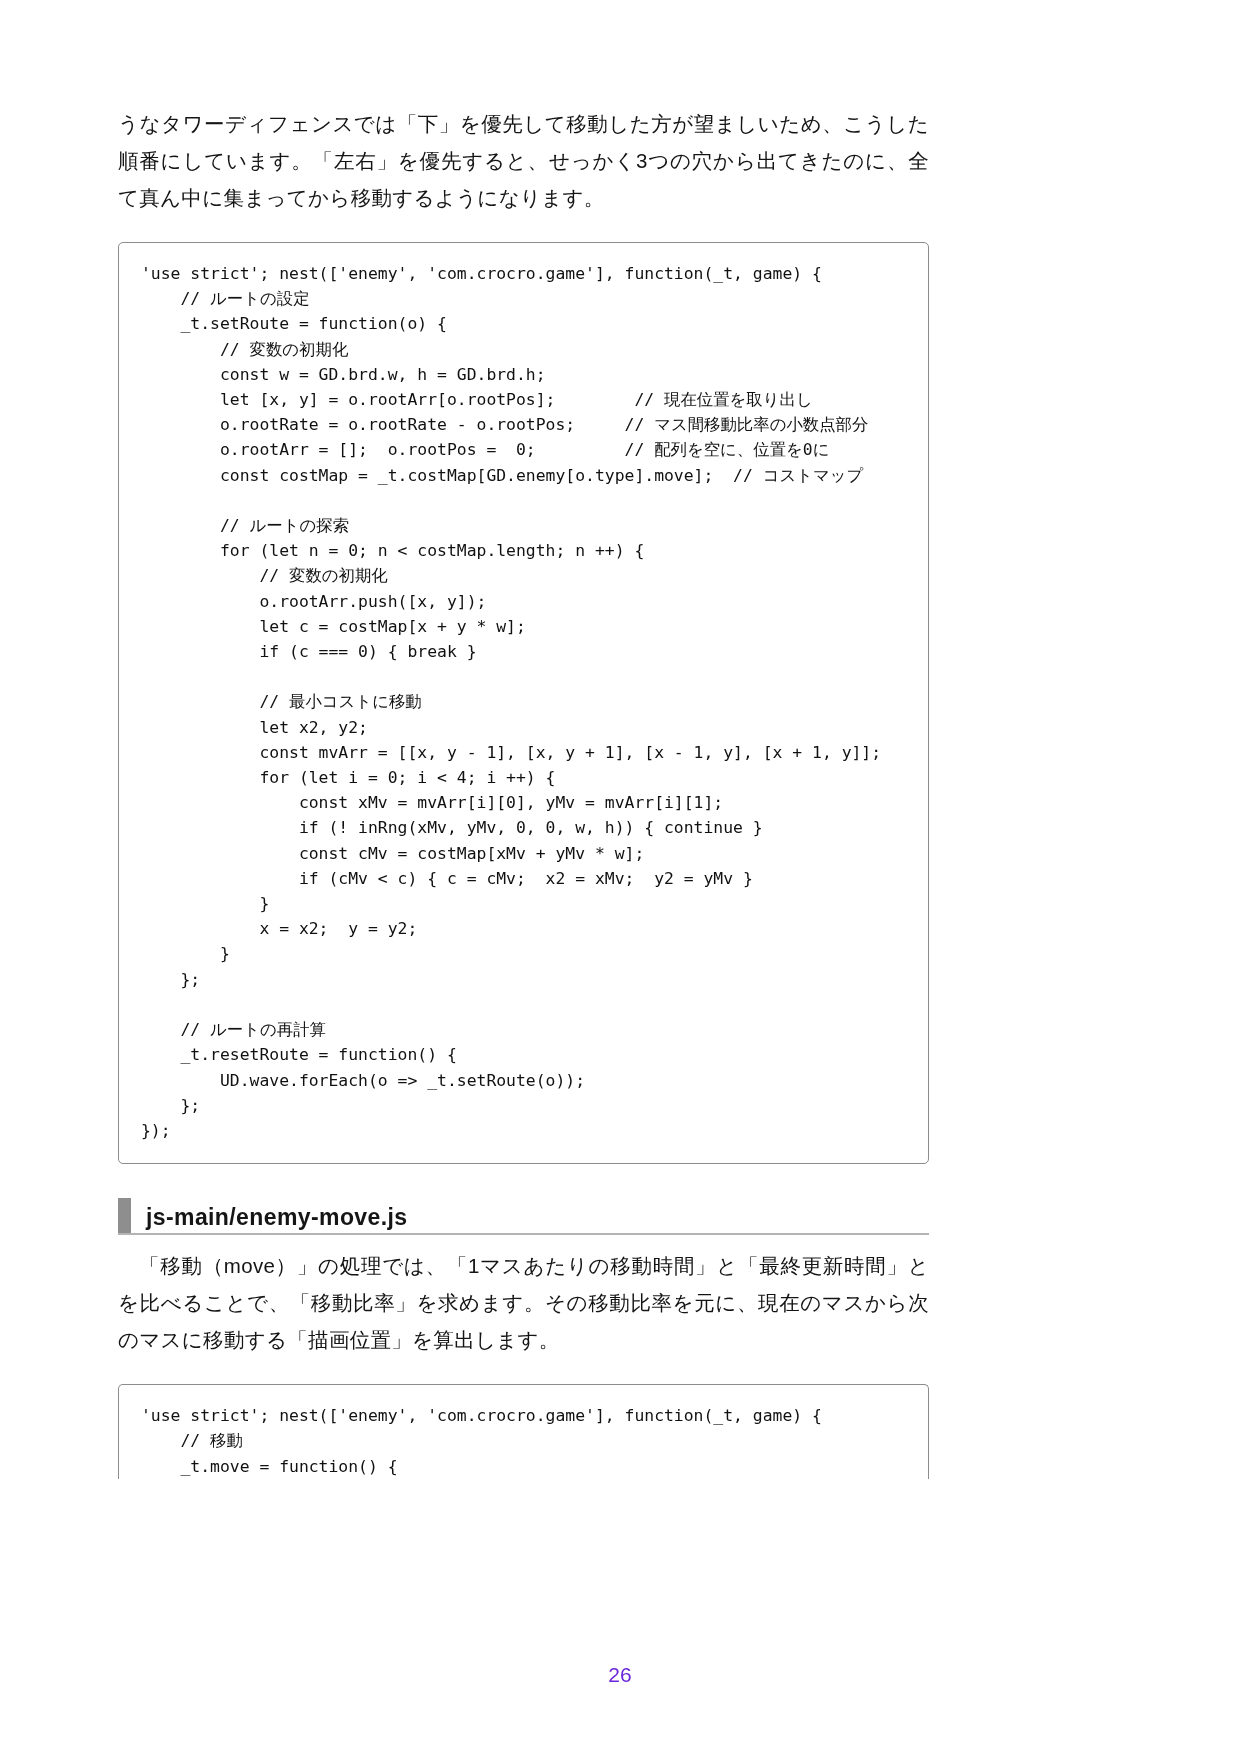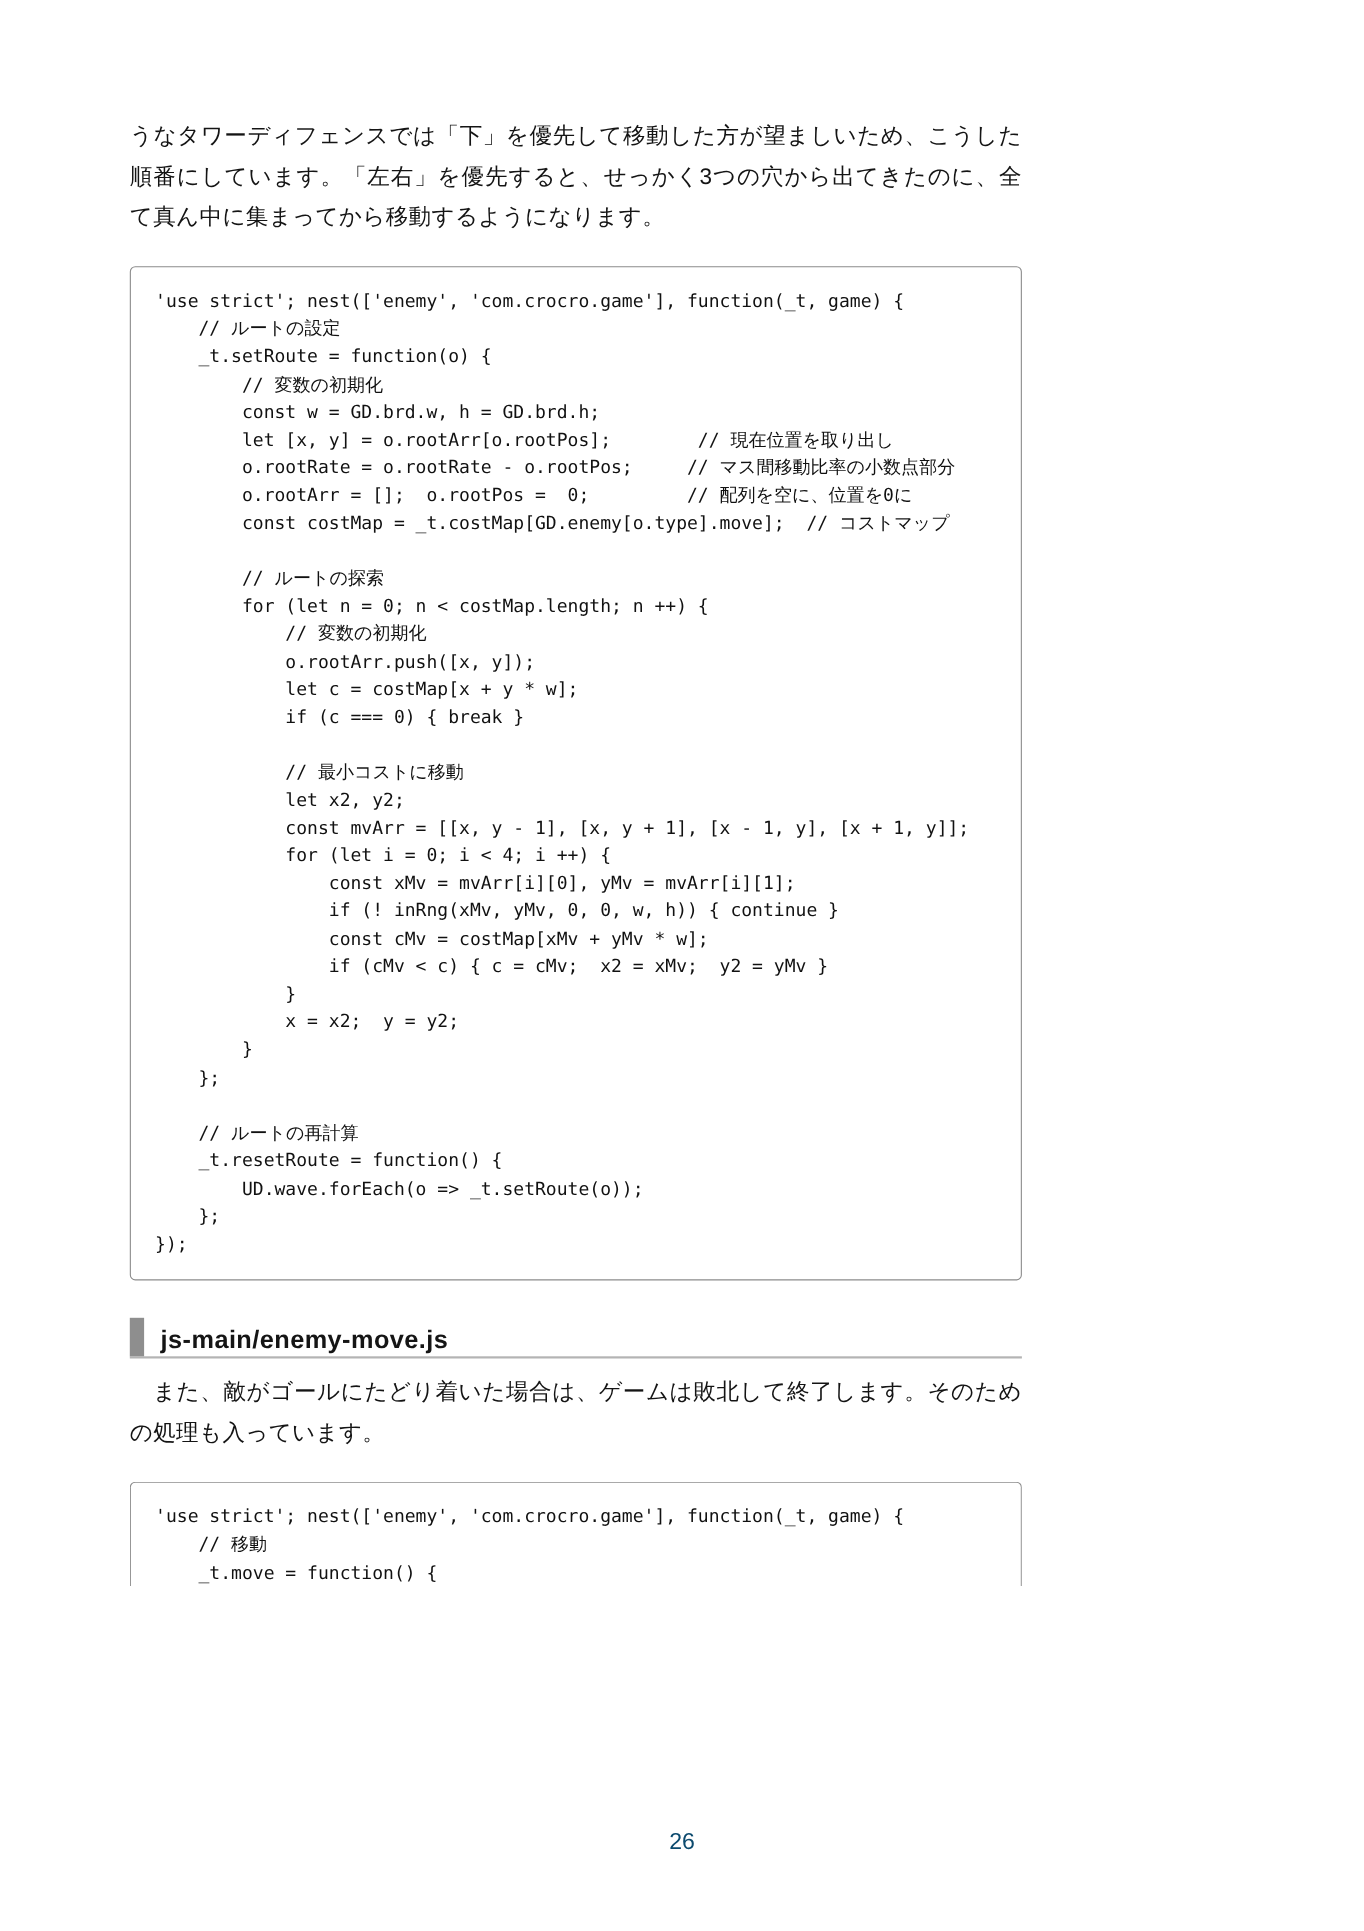--- a/index.html
+++ b/index.html
@@ -87,21 +87,21 @@
   }
 
   
   .pagenum {
     position: absolute;
     left: 0;
     bottom: 68px;
     width: 1240px;
     text-align: center;
     font-size: 21px;
-    color: #0c4a6e;
+    color: #6d28d9;
     font-family: "Liberation Sans", "DejaVu Sans", sans-serif;
   }
   .spacer-sm { height: 12px; }
 </style>
 </head>
 <body>
 
 <div class="page">
 
   <p class="para">うなタワーディフェンスでは「下」を優先して移動した方が望ましいため、こうした順番にしています。「左右」を優先すると、せっかく3つの穴から出てきたのに、全て真ん中に集まってから移動するようになります。</p>
@@ -144,21 +144,21 @@
 });</pre>
   </div>
 
   <div class="fileheading">
     <span class="bar"></span>
     <span class="title">js-main/enemy-move.js</span>
   </div>
 
   <div class="spacer-sm"></div>
 
-  <p class="para indent">また、敵がゴールにたどり着いた場合は、ゲームは敗北して終了します。そのための処理も入っています。</p>
+  <p class="para indent">「移動（move）」の処理では、「1マスあたりの移動時間」と「最終更新時間」とを比べることで、「移動比率」を求めます。その移動比率を元に、現在のマスから次のマスに移動する「描画位置」を算出します。</p>
 
   <div class="codeblock clipped">
     <pre class="code">'use strict'; nest(['enemy', 'com.crocro.game'], function(_t, game) {
     // 移動
     _t.move = function() {</pre>
   </div>
 
 </div>
 
 <div class="pagenum">26</div>

